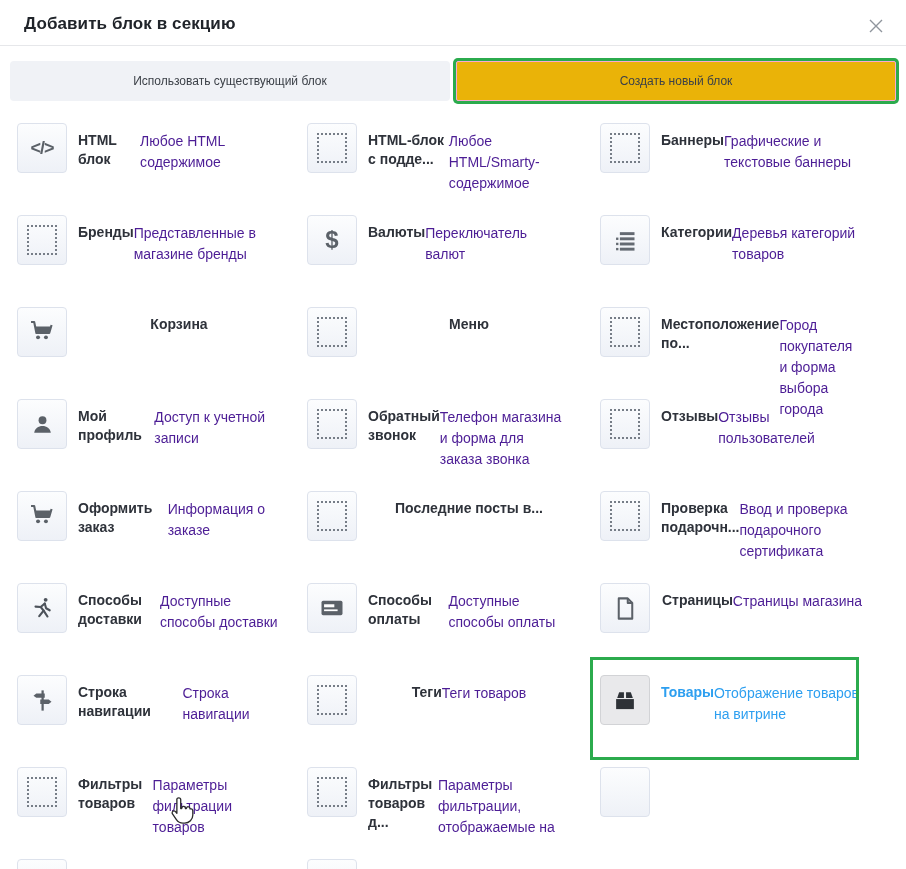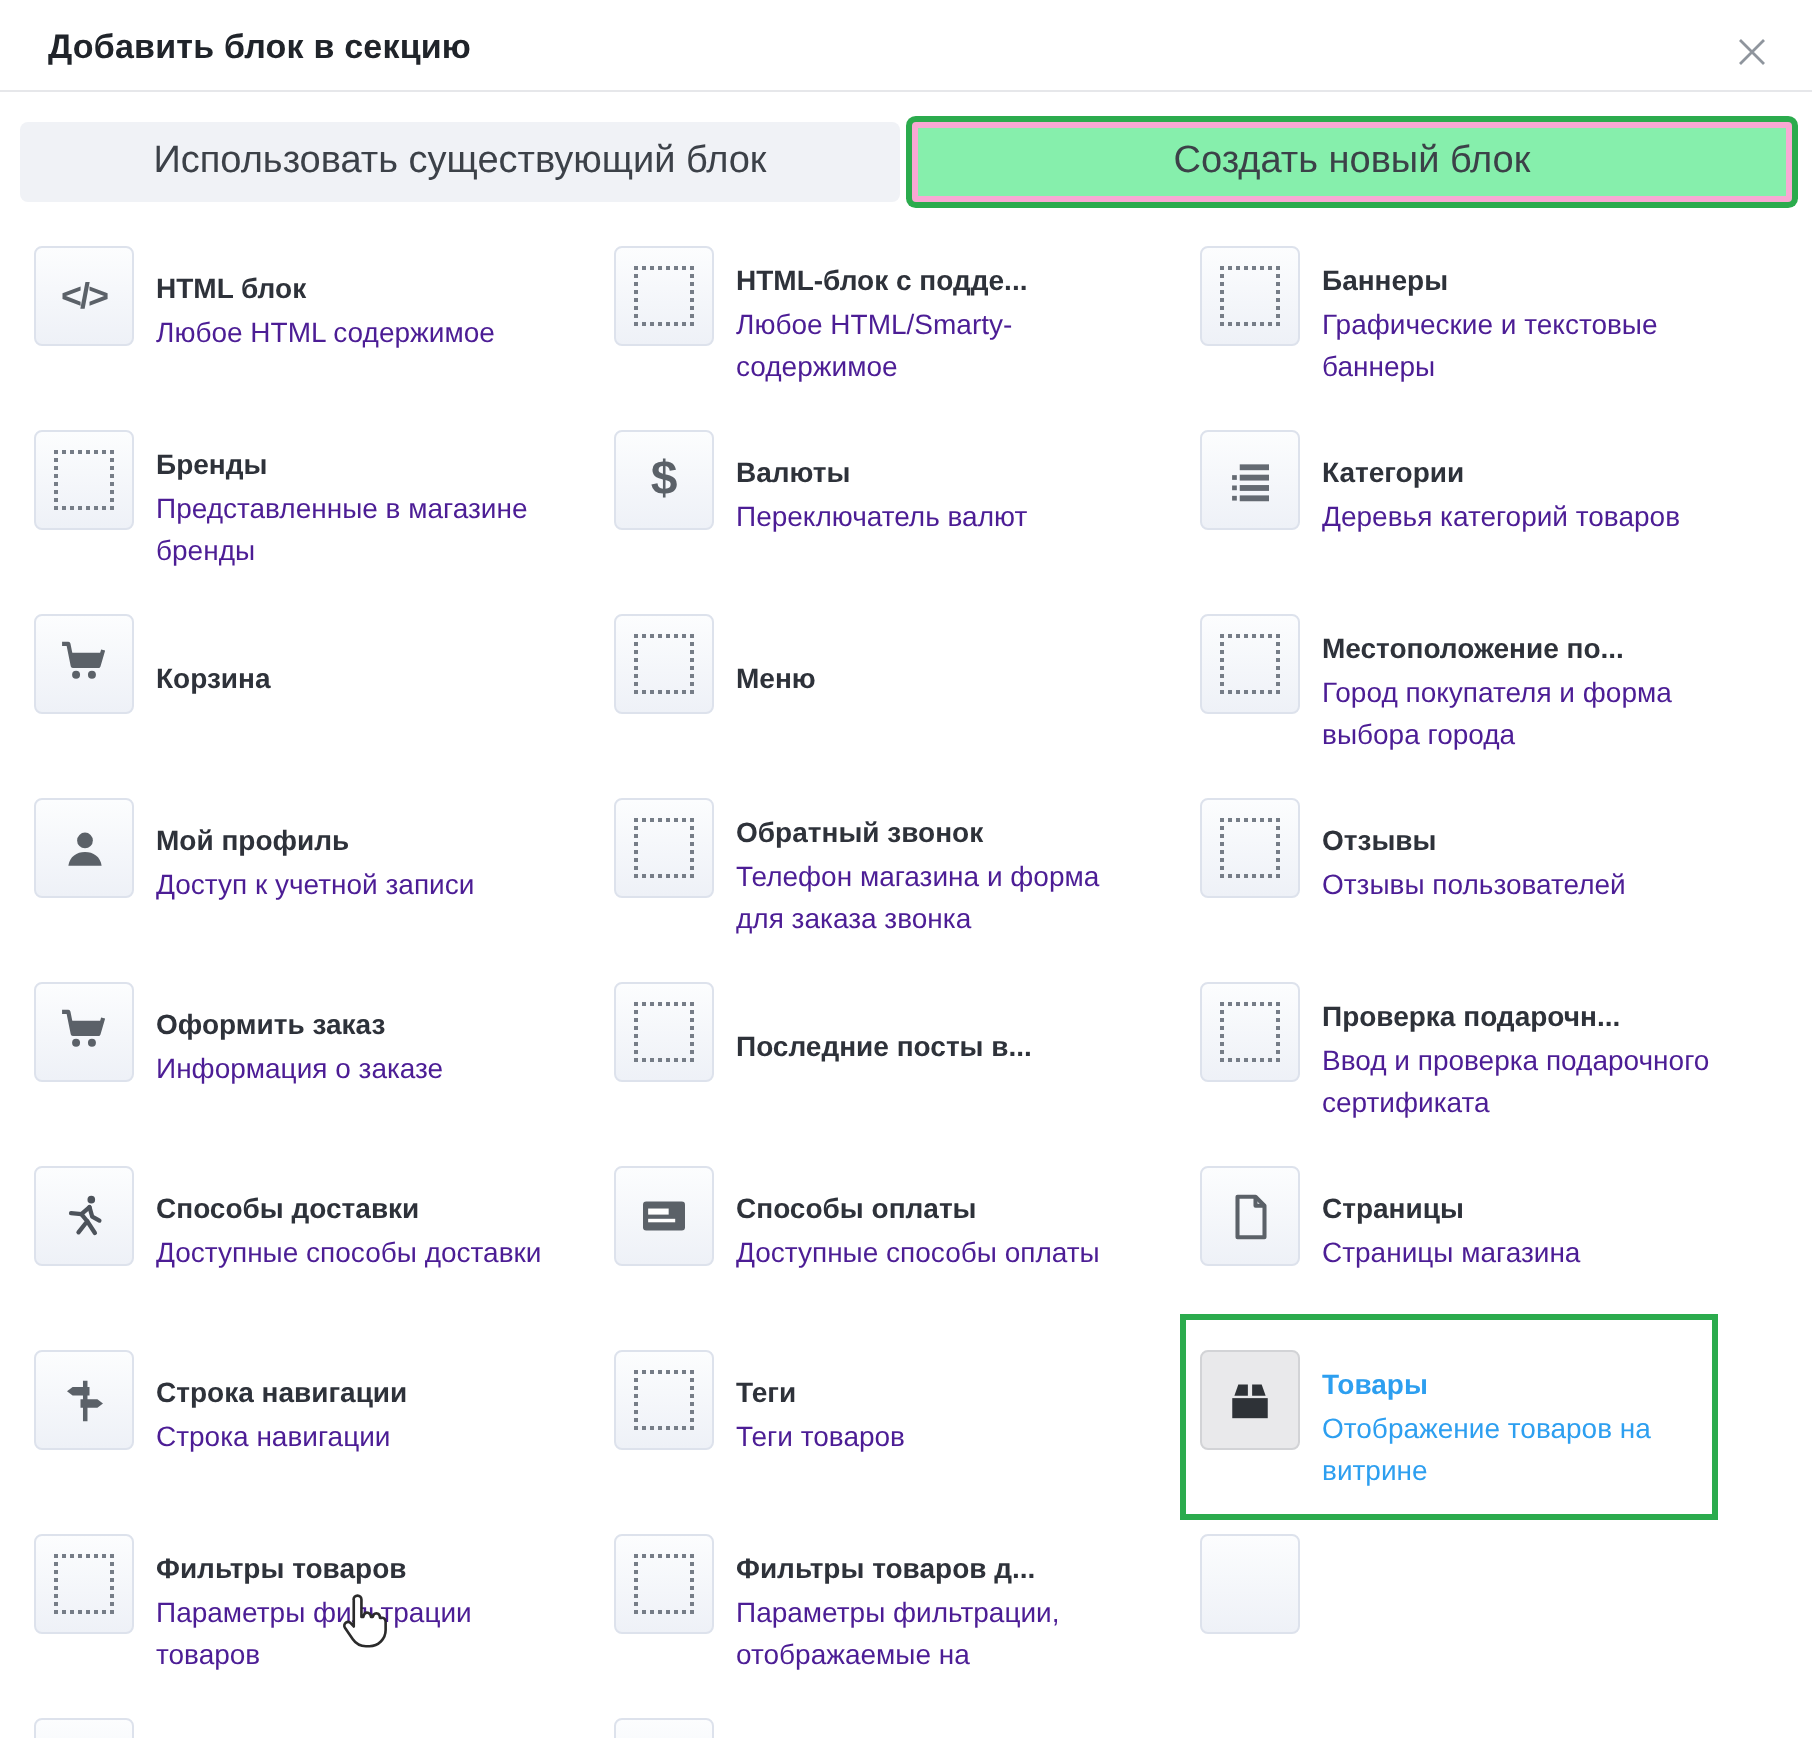--- a/index.html
+++ b/index.html
@@ -11,34 +11,34 @@
   .modal-header { display:flex; align-items:flex-start; justify-content:space-between;
                   padding:12px 14px 0 24px; height:45px; }
   .dialog-title { font-size:17px; font-weight:700; color:#20242a; letter-spacing:.1px; padding-top:2px; }
   .close-btn { width:28px; height:28px; display:flex; align-items:center; justify-content:center;
                cursor:pointer; margin-right:2px; }
   .header-divider { height:1px; background:#e6e7ea; width:100%; }
 
   
   .tabs { display:flex; margin:15px 10px 0 10px; gap:0; height:40px; }
   .tab { flex:1 1 50%; border:none; background:#f0f2f6; border-radius:4px;
-         font-family:inherit; font-size:19px; color:#3c4148; cursor:pointer;
+         font-family:inherit; font-size:12px; color:#3c4148; cursor:pointer;
          display:flex; align-items:center; justify-content:center; }
-  .tab.active { background:#86efac; border:3px solid #f9a8d4; border-radius:2px;
+  .tab.active { background:#eab308; border:1px solid #f9a8d4; border-radius:2px;
                 box-shadow:0 0 0 3px var(--green); margin-left:6px; }
 
   
   .grid { display:grid; grid-template-columns:290px 293px 1fr;
           grid-auto-rows:92px; padding:0 10px; margin-top:22px; }
   .block-item { position:relative; display:flex; gap:11px; padding-left:7px;
                 align-items:flex-start; cursor:pointer; }
   .icon-box { flex:0 0 50px; width:50px; height:50px; border:1px solid #dde2ec; border-radius:4px;
               background:linear-gradient(180deg,#fcfdfe 0%,#eef1f7 100%);
               display:flex; align-items:center; justify-content:center; }
-  .texts { min-height:50px; margin-top:8px; display:flex; flex-direction:column;
+  .texts { min-height:50px; margin-top:8px; display:flex; flex-direction:row;
            justify-content:center; width:202px; }
   .block-title { font-size:14px; font-weight:700; color:#2e323a; line-height:19px; margin-bottom:2px; }
   .block-desc { font-size:14px; color:#4c1d95; line-height:21px; }
   .block-desc:empty, .block-title:empty { display:none; }
 
   
   .block-item.highlighted::after { content:""; position:absolute; left:-3px; top:-18px;
         width:263px; height:97px; border:3px solid var(--green); pointer-events:none; }
   .block-item.highlighted .icon-box { background:#e9e9eb; border-color:#d2d3d6; }
   .block-item.highlighted .block-title,

